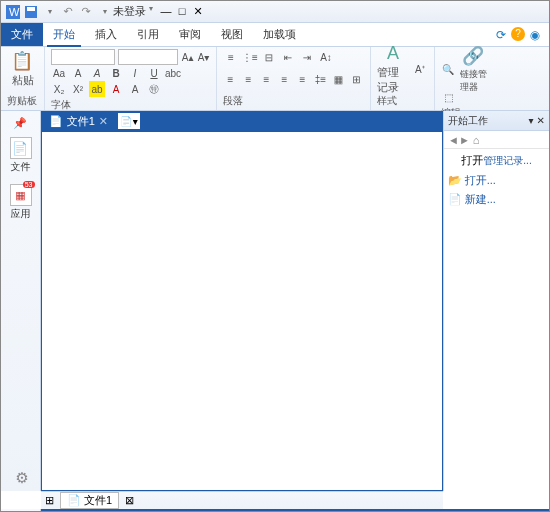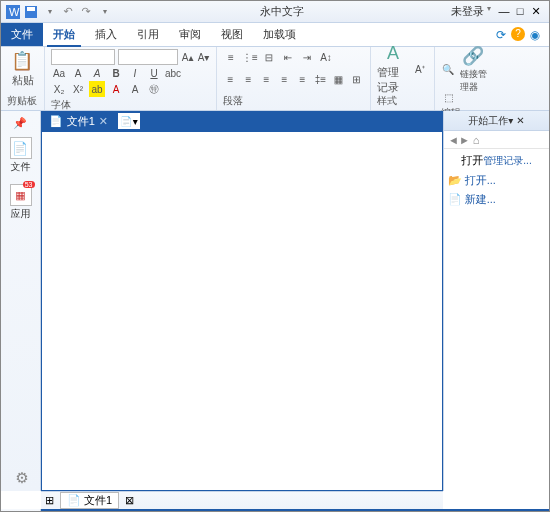--- a/index.html
+++ b/index.html
@@ -7,21 +7,21 @@
 .titlebar{height:22px;background:linear-gradient(#f5f8fc,#e8eef7);display:flex;align-items:center;border-bottom:1px solid #c5d4e8}
 .qa-icons{display:flex;gap:2px;padding-left:4px}
 .qa-icons span{width:16px;height:16px;display:flex;align-items:center;justify-content:center}
 .title{flex:1;text-align:center;color:#333}
 .login{color:#333;margin-right:6px;display:flex;align-items:flex-start;gap:2px}
 .winctrl{display:flex;gap:2px;padding-right:6px}
 .winctrl span{width:14px;text-align:center;font-family:sans-serif}
 .menubar{height:24px;background:#fff;display:flex;align-items:center;border-bottom:1px solid #c5d4e8}
 .tab{padding:4px 10px;color:#333;cursor:pointer}
 .tab.file{background:#1e5aa8;color:#fff}
-.tab.active{color:#1e5aa8;font-weight:bold;position:relative}
+.tab.active{color:#1e5aa8;font-weight:normal;position:relative}
 .tab.active::after{content:"";position:absolute;bottom:-1px;left:4px;right:4px;height:2px;background:#1e5aa8}
 .help-icons{margin-left:auto;display:flex;gap:2px;padding-right:6px}
 .help-icons span{width:16px;height:16px;display:flex;align-items:center;justify-content:center;color:#1e7fc7;font-size:12px}
 .ribbon{height:64px;background:linear-gradient(#f8fafd,#eef3fa);display:flex;border-bottom:1px solid #c5d4e8}
 .rgroup{border-right:1px solid #d5dfed;padding:2px 6px;display:flex;flex-direction:column;justify-content:space-between}
 .rlabel{color:#555;font-size:10px;padding-top:1px}
 .rrow{display:flex;gap:3px;align-items:center}
 .rbtn{width:16px;height:16px;display:flex;align-items:center;justify-content:center;color:#555;font-size:10px}
 .rbtn-lg{width:32px;height:40px;display:flex;flex-direction:column;align-items:center;justify-content:center;color:#555;font-size:10px}
 .rbtn-lg .ic{font-size:18px;margin-bottom:1px}
@@ -32,21 +32,21 @@
 .sb-item{display:flex;flex-direction:column;align-items:center;gap:1px;padding:3px}
 .sb-icon{width:22px;height:22px;border:1px solid #bbb;background:#fff;display:flex;align-items:center;justify-content:center;font-size:13px}
 .sb-label{font-size:10px;color:#333}
 .main{flex:1;display:flex;flex-direction:column}
 .doctabs{height:20px;background:#1e5aa8;display:flex;align-items:center}
 .doctab{background:#1e5aa8;color:#fff;padding:2px 8px;font-size:10px;display:flex;align-items:center;gap:4px}
 .doctab .x{color:#b5cde8;cursor:pointer}
 .doctab-new{background:#fff;width:22px;height:16px;margin-left:2px;display:flex;align-items:center;justify-content:center;font-size:10px}
 .doc{flex:1;background:#fff;border:1px solid #1e5aa8;margin:0}
 .taskpane{width:106px;border-left:1px solid #c5d4e8;display:flex;flex-direction:column}
-.tp-head{height:20px;background:linear-gradient(#e8f0fa,#dce7f5);display:flex;align-items:center;justify-content:center;padding:0 4px;border-bottom:1px solid #c5d4e8}
+.tp-head{height:20px;background:linear-gradient(#e8f0fa,#dce7f5);display:flex;align-items:center;justify-content:space-between;padding:0 4px;border-bottom:1px solid #c5d4e8}
 .tp-head span{color:#333;font-size:10px}
 .tp-head .x{cursor:pointer}
 .tp-nav{height:18px;display:flex;align-items:center;padding:0 4px;border-bottom:1px solid #e5e5e5}
 .tp-nav span{font-size:11px;color:#888}
 .tp-body{padding:4px;flex:1}
 .tp-row{display:flex;align-items:center;justify-content:center;margin-bottom:3px}
 .tp-link{color:#1e5aa8;font-size:10px}
 .tp-item{display:flex;align-items:center;gap:3px;padding:2px 0;color:#1e5aa8;font-size:10px}
 .docbar{height:18px;background:linear-gradient(#f5f8fc,#eef3fa);display:flex;align-items:center;border-top:1px solid #c5d4e8;padding:0 4px;gap:6px}
 .docbar-tab{background:#fff;border:1px solid #bbb;padding:0 6px;font-size:10px;display:flex;align-items:center;gap:3px}
@@ -71,21 +71,20 @@
         <svg width="14" height="14">
           <rect x="1" y="1" width="12" height="12" fill="#3b7dd8"></rect>
           <rect x="3" y="2" width="8" height="4" fill="#fff"></rect>
         </svg>
       </span>
     <span class="dd">▾</span>
     <span style="color:#888">↶</span>
     <span style="color:#888">↷</span>
     <span class="dd">▾</span>
   </div>
-  <div class="title">永中文字</div>
   <div class="login">
       <span>未登录</span>
       <span class="dd">▾</span>
     </div>
   <div class="winctrl">
     <span>—</span>
     <span>□</span>
     <span>✕</span>
   </div>
 </div>

